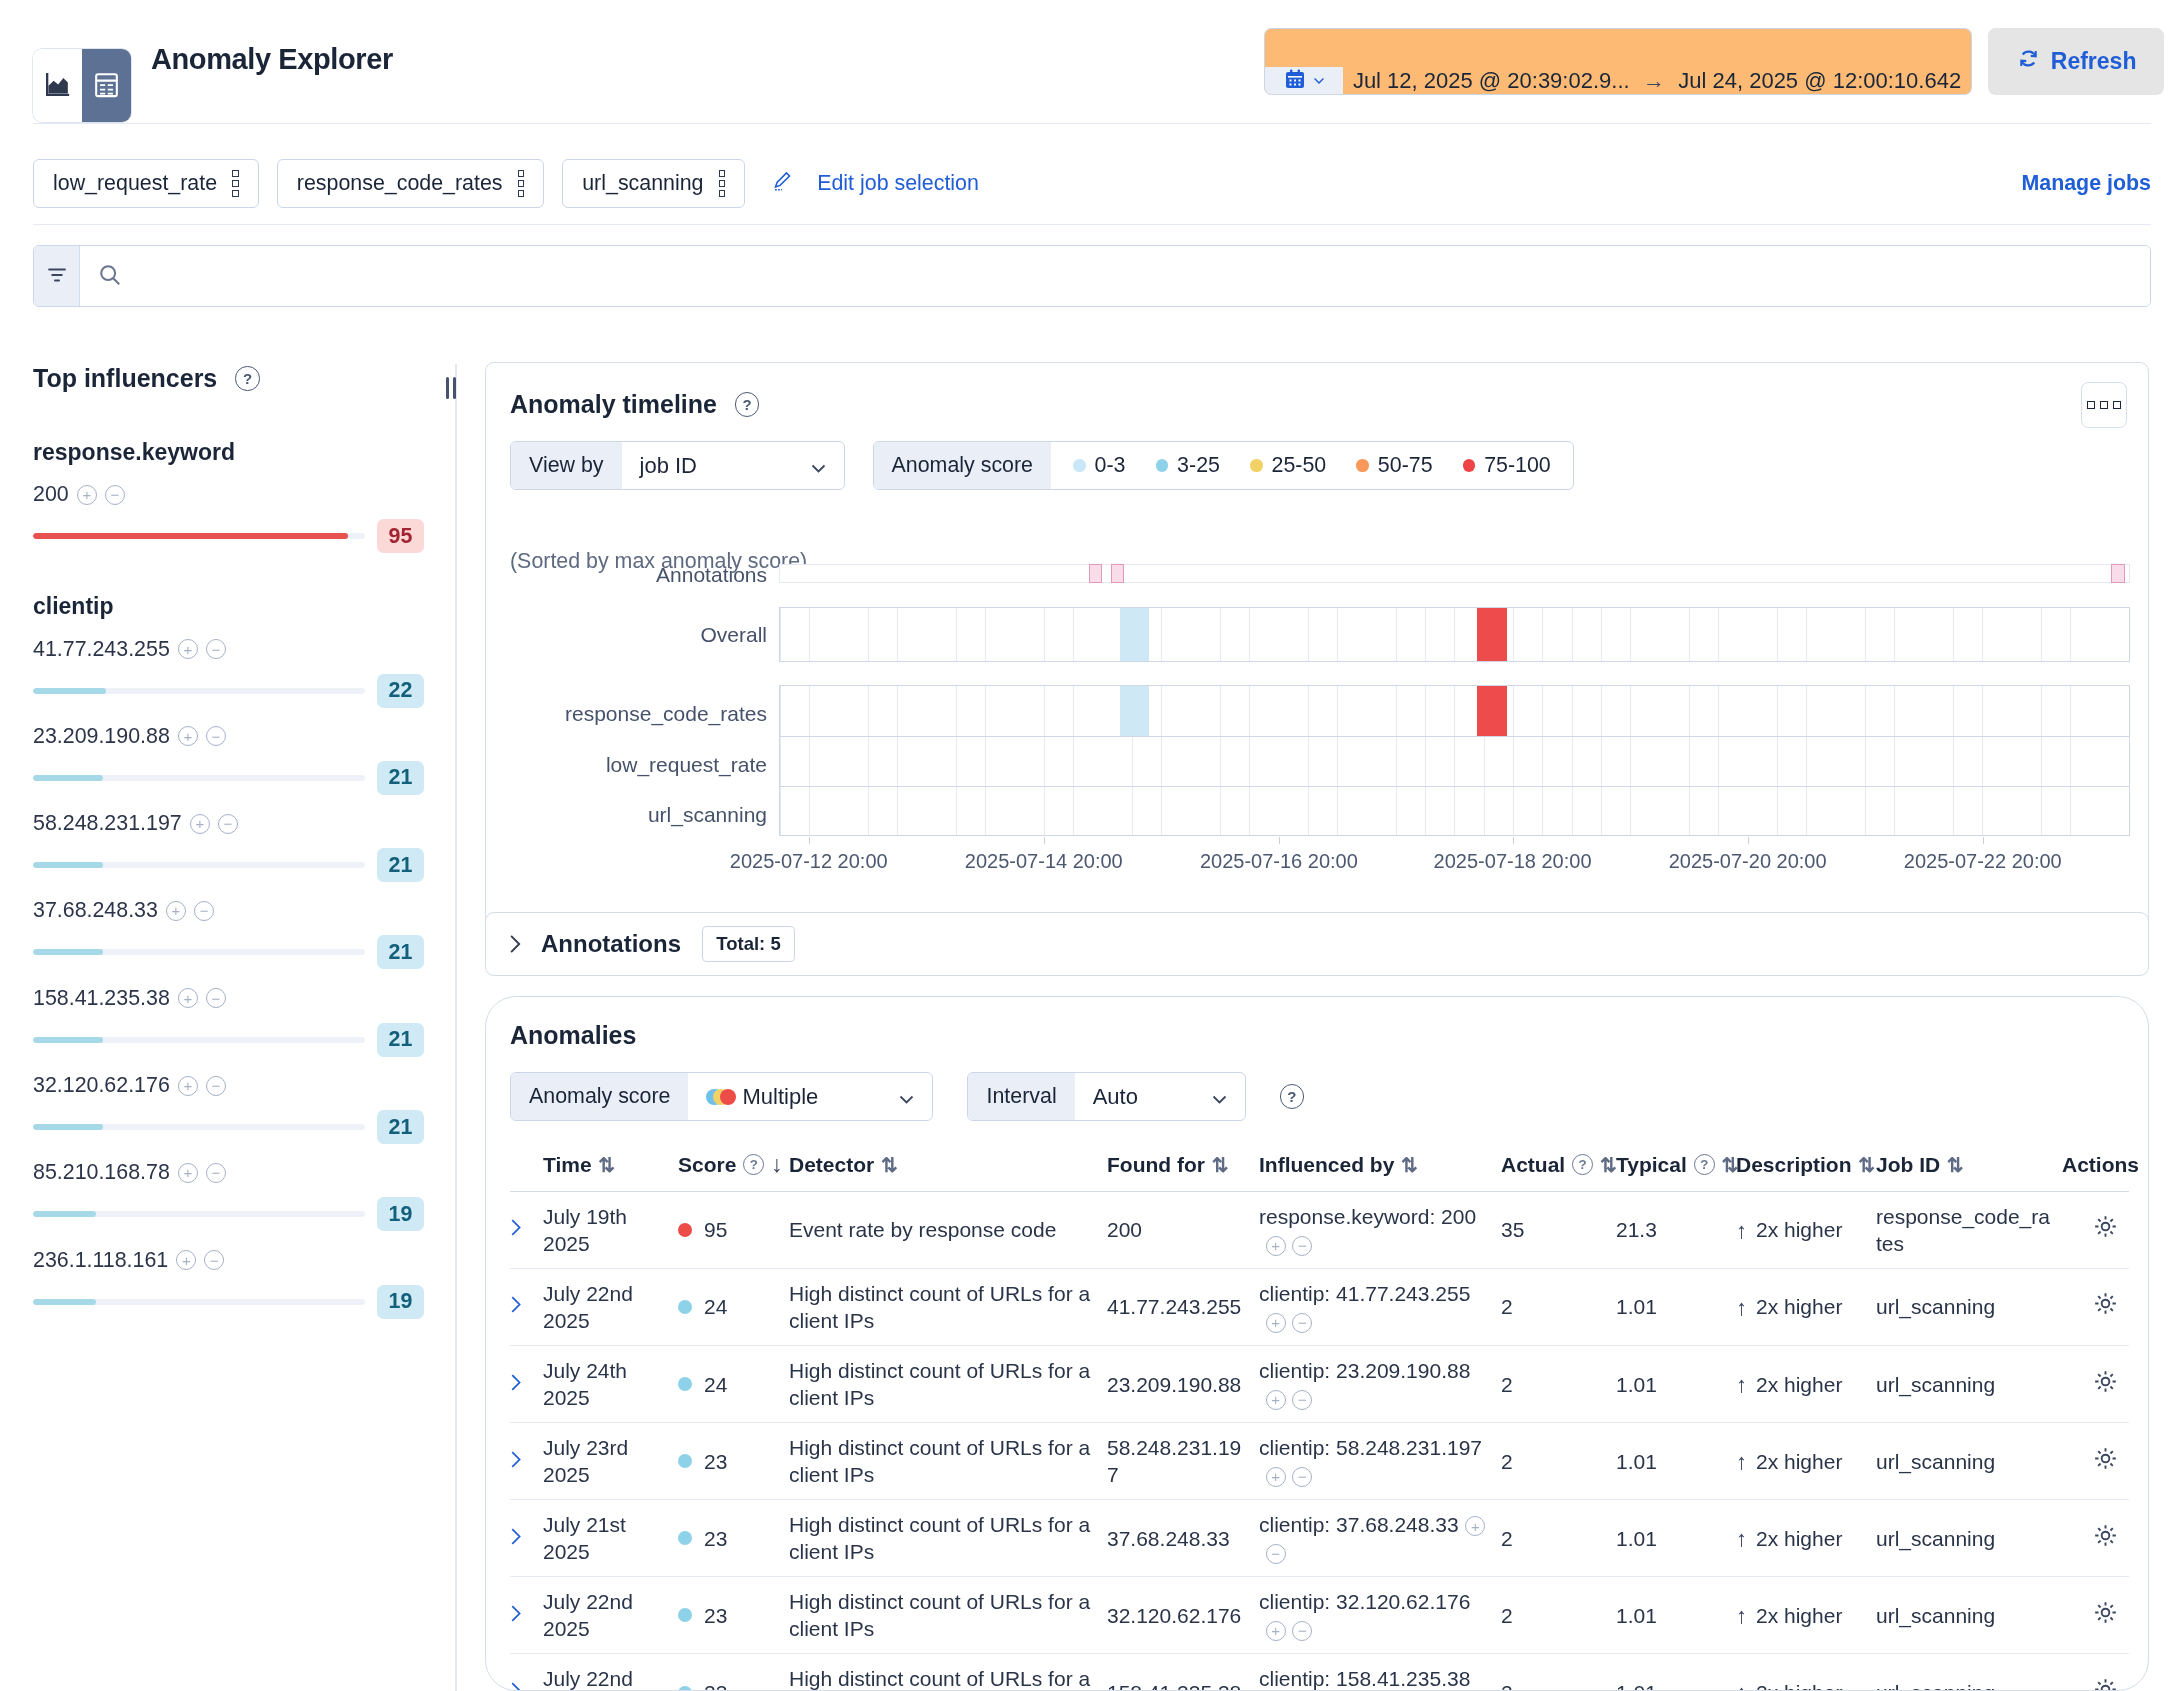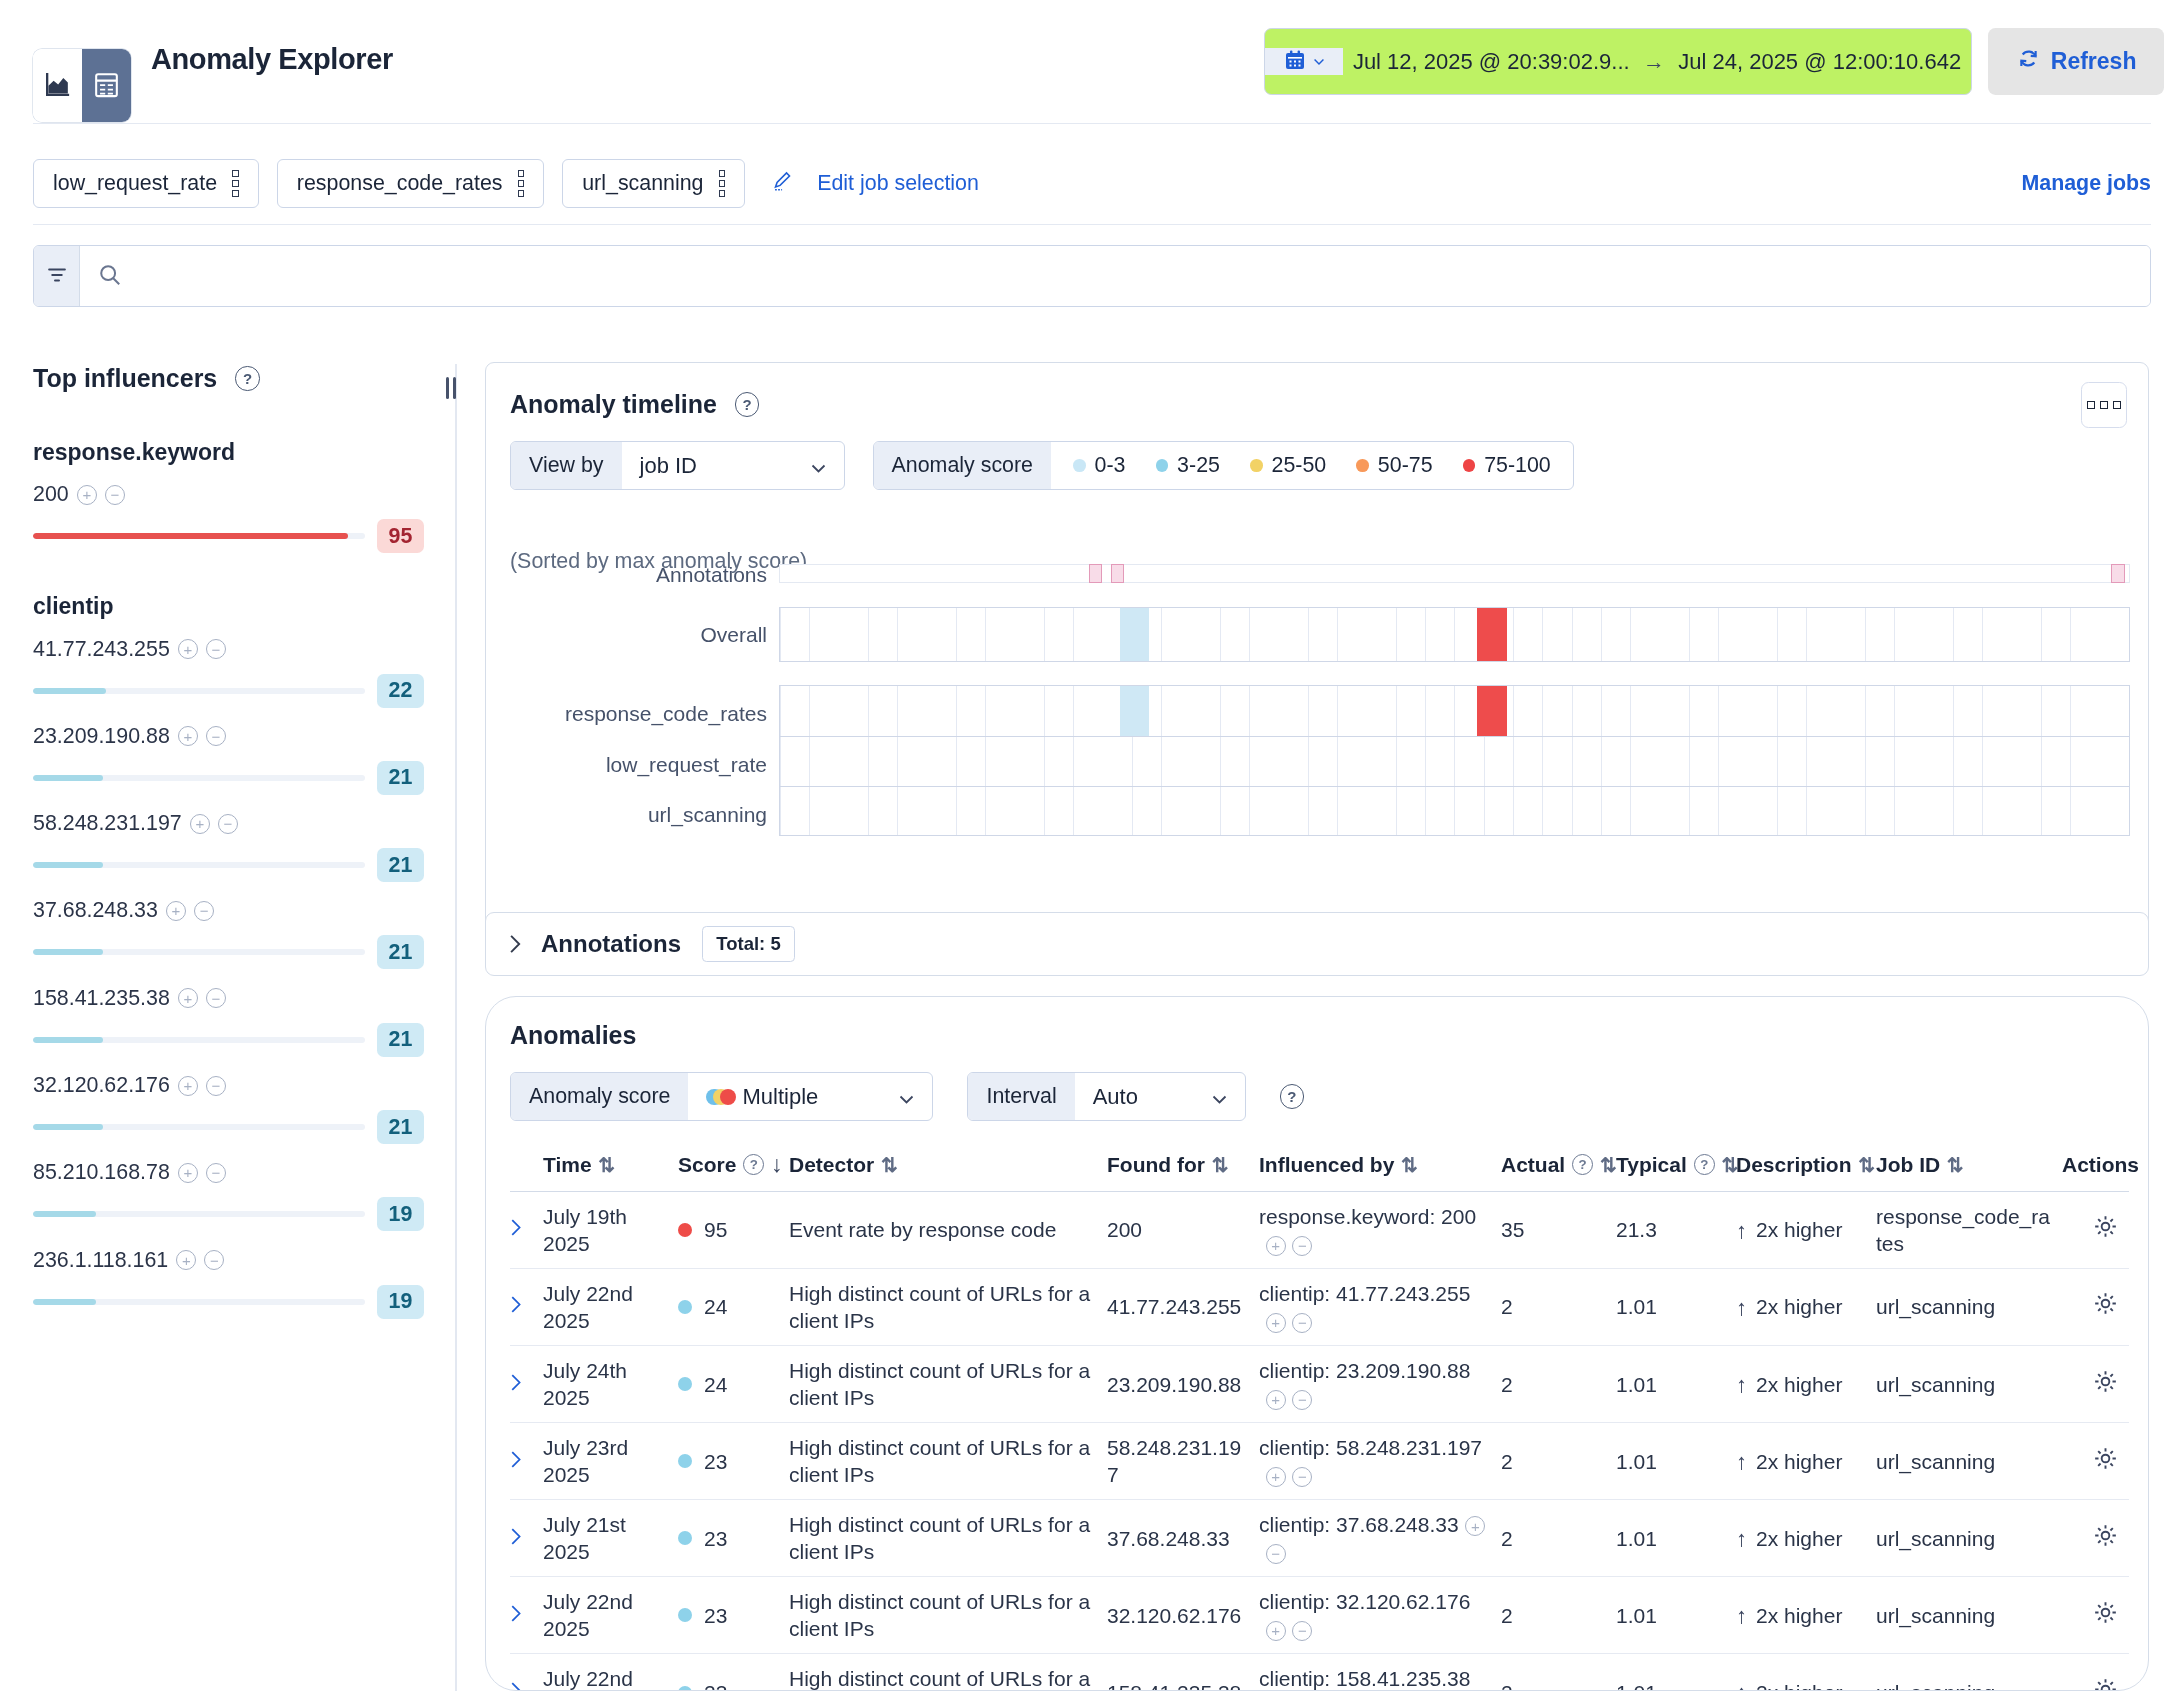--- a/index.html
+++ b/index.html
@@ -8,21 +8,21 @@
   .abs { position:absolute; }
 
   
   .toggle-group { left:33px; top:49px; width:98px; height:73px; display:flex;
     border-radius:9px; box-shadow:0 0 0 0.7px #d5dde9; overflow:hidden; }
   .toggle-btn { flex:1; display:flex; align-items:center; justify-content:center; background:#fff; cursor:pointer; }
   .toggle-btn.active { background:#5d7194; }
   .page-title { left:151px; top:43px; font-size:29px; font-weight:700; color:#1b2538; letter-spacing:-0.4px; }
 
   .datepicker { left:1264px; top:28px; width:708px; height:67px; border:0.7px solid #ccd6e8;
-    border-radius:7.4px; display:flex; align-items:center; overflow:hidden; background:#bef264; }
+    border-radius:7.4px; display:flex; align-items:flex-end; overflow:hidden; background:#fdba74; }
   .dp-prepend { width:78px; background:#e9eef7; display:flex; align-items:center; justify-content:center; gap:6px; cursor:pointer; }
   .dp-dates { flex:1; display:flex; align-items:center; justify-content:center; gap:13.3px; font-size:22px; color:#1b2538; }
   .dp-arrow { color:#3a4560; font-size:22px; }
   .refresh-btn { left:1988px; top:28px; width:176px; height:67px; background:#e5e5e5; border-radius:7.4px;
     display:flex; align-items:center; justify-content:center; gap:10.3px; color:#1f5ed6; font-size:23px; font-weight:600; cursor:pointer; }
 
   .divider { height:0.7px; background:#e4e9f2; left:33px; width:2118px; }
 
   
   .jobs-row { left:33px; top:159px; width:2118px; height:49px; display:flex; align-items:center; gap:18px; }
@@ -462,20 +462,34 @@
   <div class="lane-label" style="top:440px">url_scanning</div>
   <div class="abs lane-area-left" style="top:322px; height:152px; position:absolute">
     <div class="lane-box" style="left:0; right:0; top:0; height:51px; border-bottom:none">
         <div class="sl-cell" style="left: 25.2%; background: rgb(207, 232, 245);"></div>
         <div class="sl-cell" style="left: 51.7%; background: rgb(238, 76, 76);"></div>
       </div>
     <div class="lane-box" style="left:0; right:0; top:51px; height:50px; border-bottom:none"></div>
     <div class="lane-box" style="left:0; right:0; top:101px; height:50px"></div>
   </div>
 
+  <div class="abs lane-area-left" style="top:474px; height:44px; position:absolute">
+    <i class="tick-mark" style="left:2.2%"></i>
+      <i class="tick-mark" style="left:19.6%"></i>
+      <i class="tick-mark" style="left:37%"></i>
+      <i class="tick-mark" style="left:54.3%"></i>
+      <i class="tick-mark" style="left:71.7%"></i>
+      <i class="tick-mark" style="left:89.1%"></i>
+    <span class="tick-label" style="left:2.2%; top:13.3px">2025-07-12 20:00</span>
+    <span class="tick-label" style="left:19.6%; top:13.3px">2025-07-14 20:00</span>
+    <span class="tick-label" style="left:37%; top:13.3px">2025-07-16 20:00</span>
+    <span class="tick-label" style="left:54.3%; top:13.3px">2025-07-18 20:00</span>
+    <span class="tick-label" style="left:71.7%; top:13.3px">2025-07-20 20:00</span>
+    <span class="tick-label" style="left:89.1%; top:13.3px">2025-07-22 20:00</span>
+  </div>
 </div>
 
 <div class="panel ann-panel">
   <span class="expand-btn">
     <svg width="15" height="22" viewBox="0 0 20 30">
         <polyline points="4,4 15,15 4,26" fill="none" stroke="#343c4e" stroke-width="2.6"></polyline>
       </svg>
   </span>
   <span class="ann-title">Annotations</span>
   <span class="total-badge">Total: 5</span>

